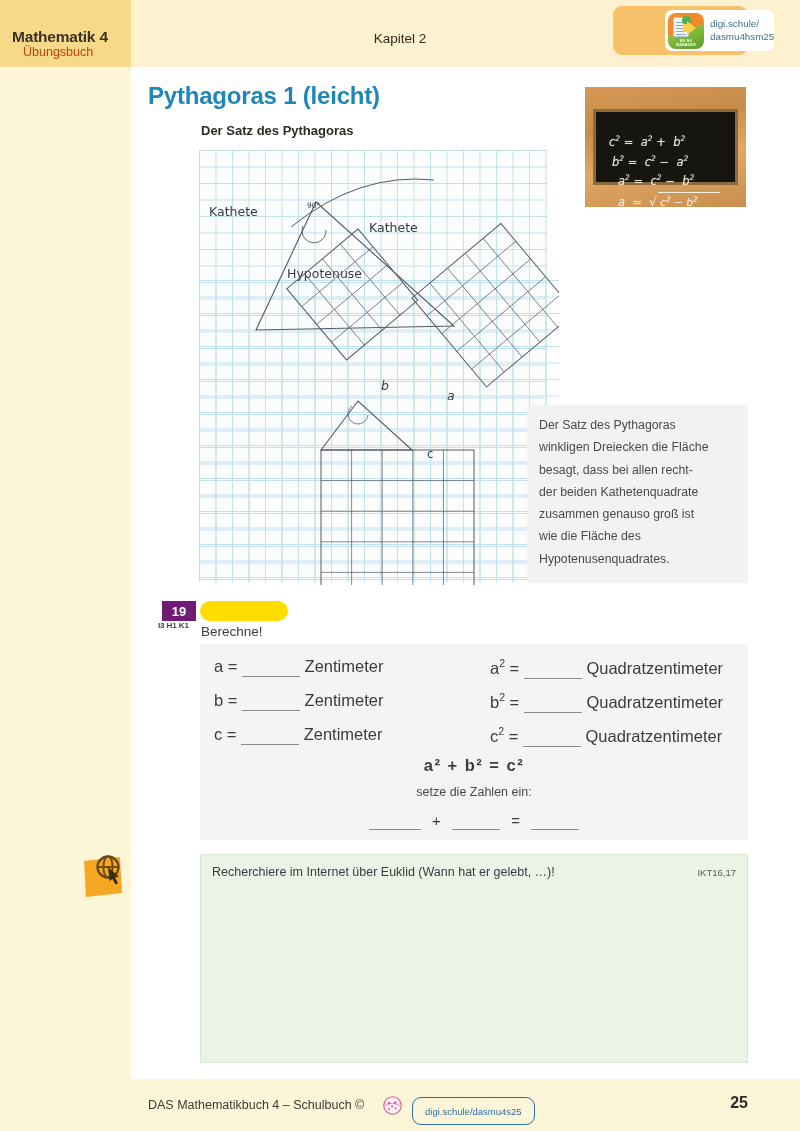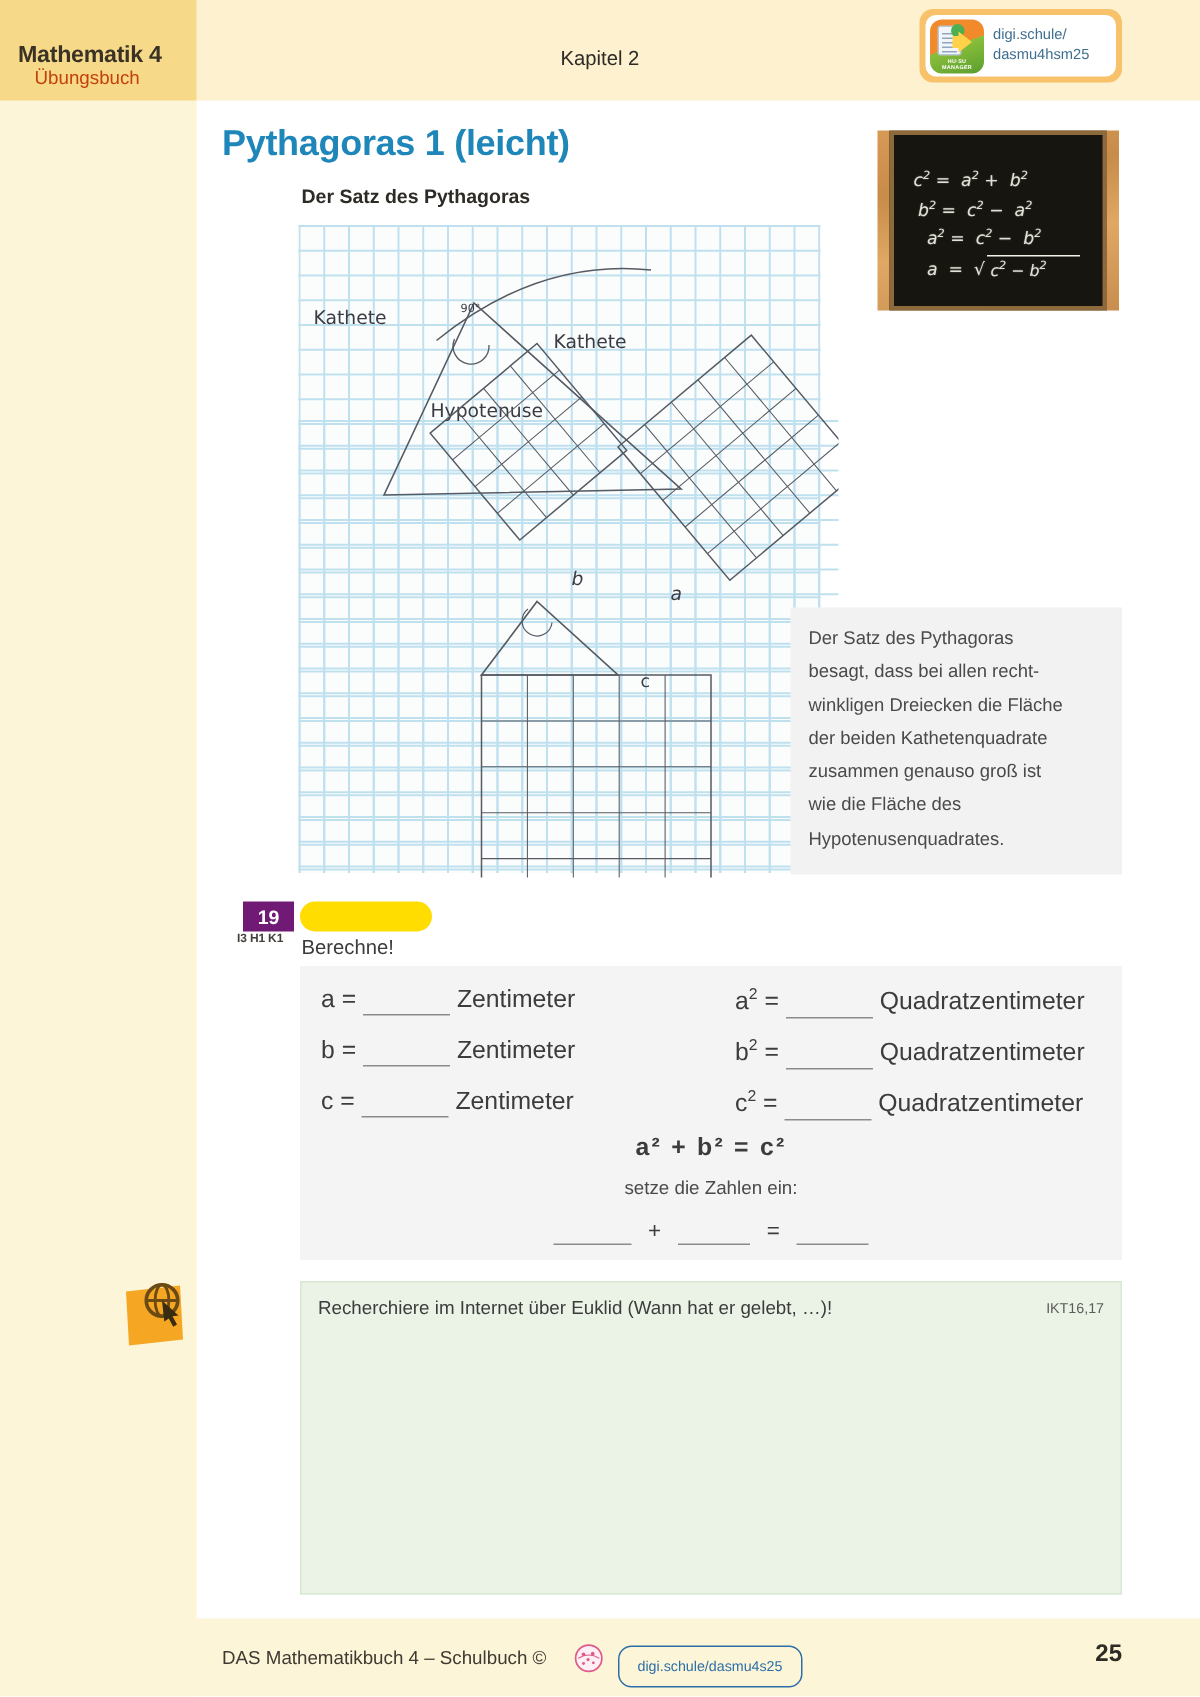--- a/index.html
+++ b/index.html
@@ -38,21 +38,21 @@
   }
 
   
   .digi-badge {
     position: absolute; left: 613px; top: 6px; width: 135px; height: 49px;
     background: #f7c26a; border-radius: 9px;
     display: flex; align-items: center; padding: 4px;
   }
   .digi-badge-inner {
     background: #ffffff; border-radius: 7px; height: 41px; width: 127px;
-    display: flex; align-items: center; gap: 6px; padding-left: 3px;
+    display: flex; align-items: center; gap: 6px; padding-left: 3px; margin-left: 48px;
   }
   .hsm-icon {
     width: 36px; height: 36px; border-radius: 8px; flex: 0 0 36px;
     background: linear-gradient(160deg,#f08a2a 0%,#f08a2a 48%,#8bbf3c 48%,#5a9e2e 100%);
     position: relative; overflow: hidden;
   }
   .hsm-icon .sheet {
     position: absolute; left: 5px; top: 4px; width: 16px; height: 20px;
     background: #f2f6fb; border: 1px solid #b9c6d4; border-radius: 2px;
   }
@@ -85,21 +85,21 @@
   }
   .lesson-sub {
     position: absolute; left: 201px; top: 123px;
     font-size: 13px; font-weight: bold; color: #2e2b26;
   }
 
   
   .chalkboard {
     position: absolute; left: 585px; top: 87px; width: 161px; height: 120px;
     background: linear-gradient(170deg,#d79a55 0%,#c88c49 30%,#e0a765 60%,#c98e4d 100%);
-    padding: 0 8px; overflow: hidden;
+    padding: 22px 8px; overflow: hidden;
   }
   .chalkboard .board {
     width: 100%; height: 100%; background: #16150f; border: 3px solid #8c6a3c;
     position: relative;
     font-family: "DejaVu Sans", sans-serif;
   }
   .chalk-line {
     position: absolute; color: #f3f1e6; font-size: 11.5px;
     font-style: italic; white-space: nowrap; opacity: .93;
     text-shadow: 0 0 1px rgba(255,255,255,.5);
@@ -308,22 +308,22 @@
       <path d="M122,300 L159,251 L213,300 Z" stroke-width="1.1"></path>
       <path d="M153,256 a10,10 0 1,0 16,9" stroke-width="0.8"></path>
     </g>
     <text class="hand" x="182" y="240" font-size="12.5" font-style="italic">b</text>
     <text class="hand" x="248" y="250" font-size="12.5" font-style="italic">a</text>
     <text class="hand" x="228" y="308" font-size="11.5">c</text>
   </svg>
 
   <div class="explain">
     <div>Der Satz des Pythagoras</div>
+    <div>winkligen Dreiecken die Fläche</div>
     <div>besagt, dass bei allen recht-</div>
-    <div>winkligen Dreiecken die Fläche</div>
     <div>der beiden Kathetenquadrate</div>
     <div>zusammen genauso groß ist</div>
     <div>wie die Fläche des</div>
     <div>Hypotenusenquadrates.</div>
   </div>
 
   <div class="ex-num">19</div>
   <div class="ex-ribbon"></div>
   <div class="ex-tags">I3 H1 K1</div>
   <div class="ex-instr">Berechne!</div>

